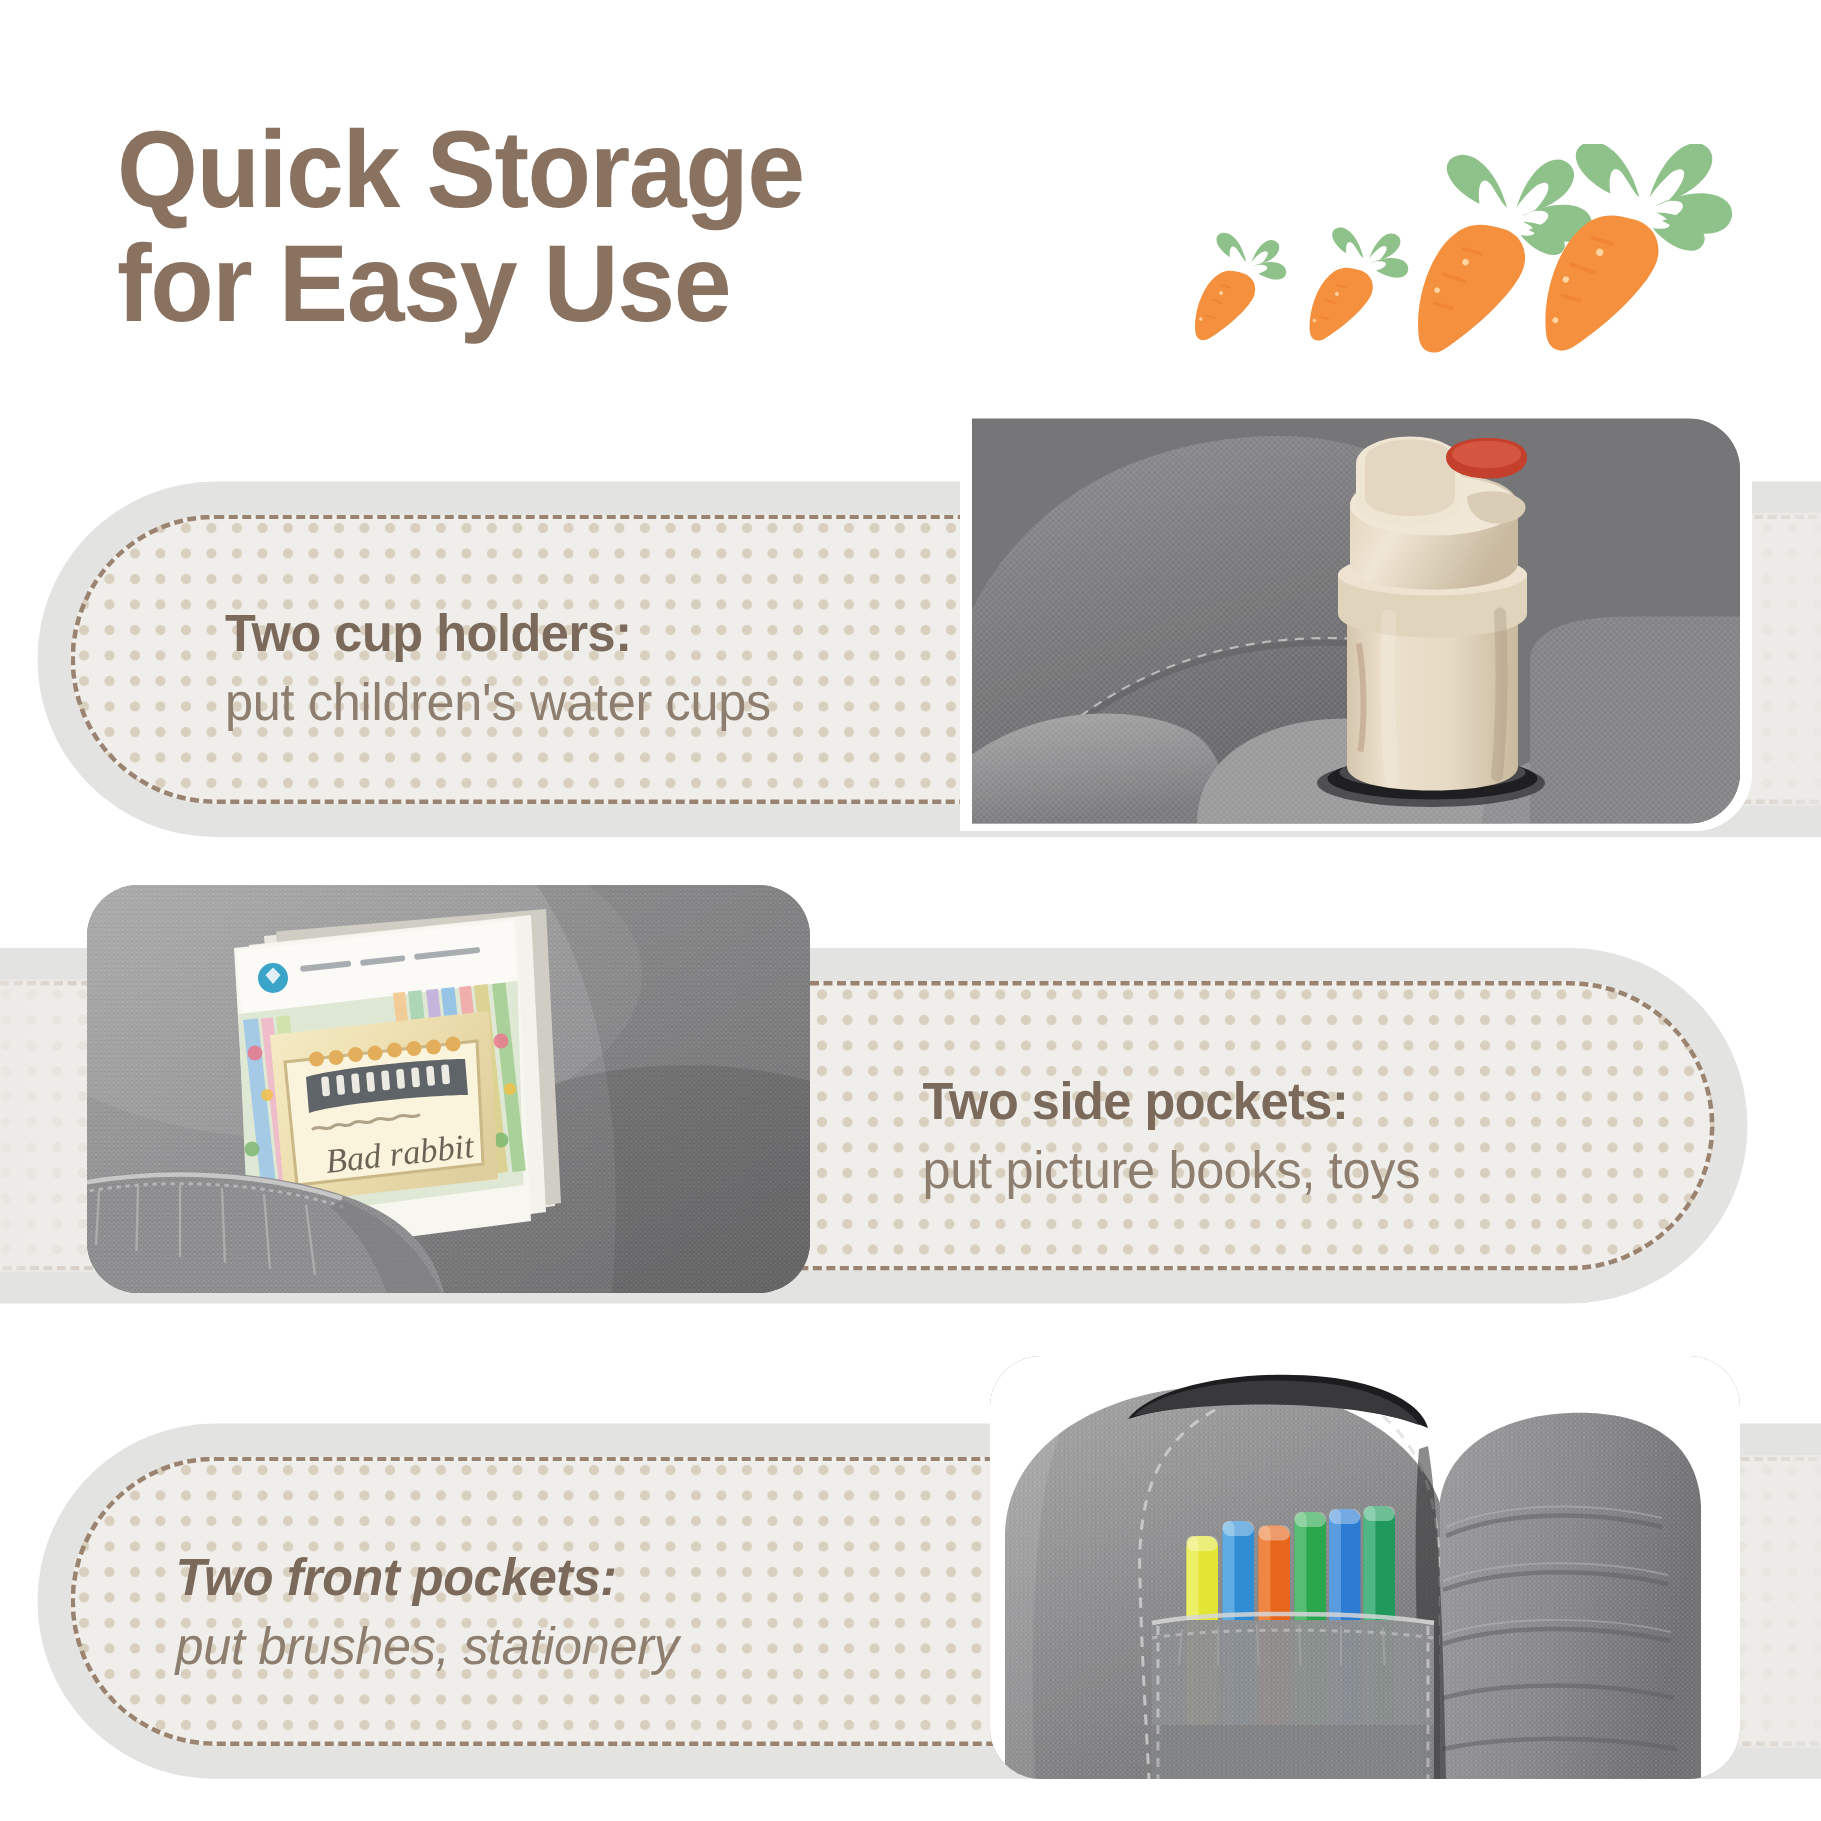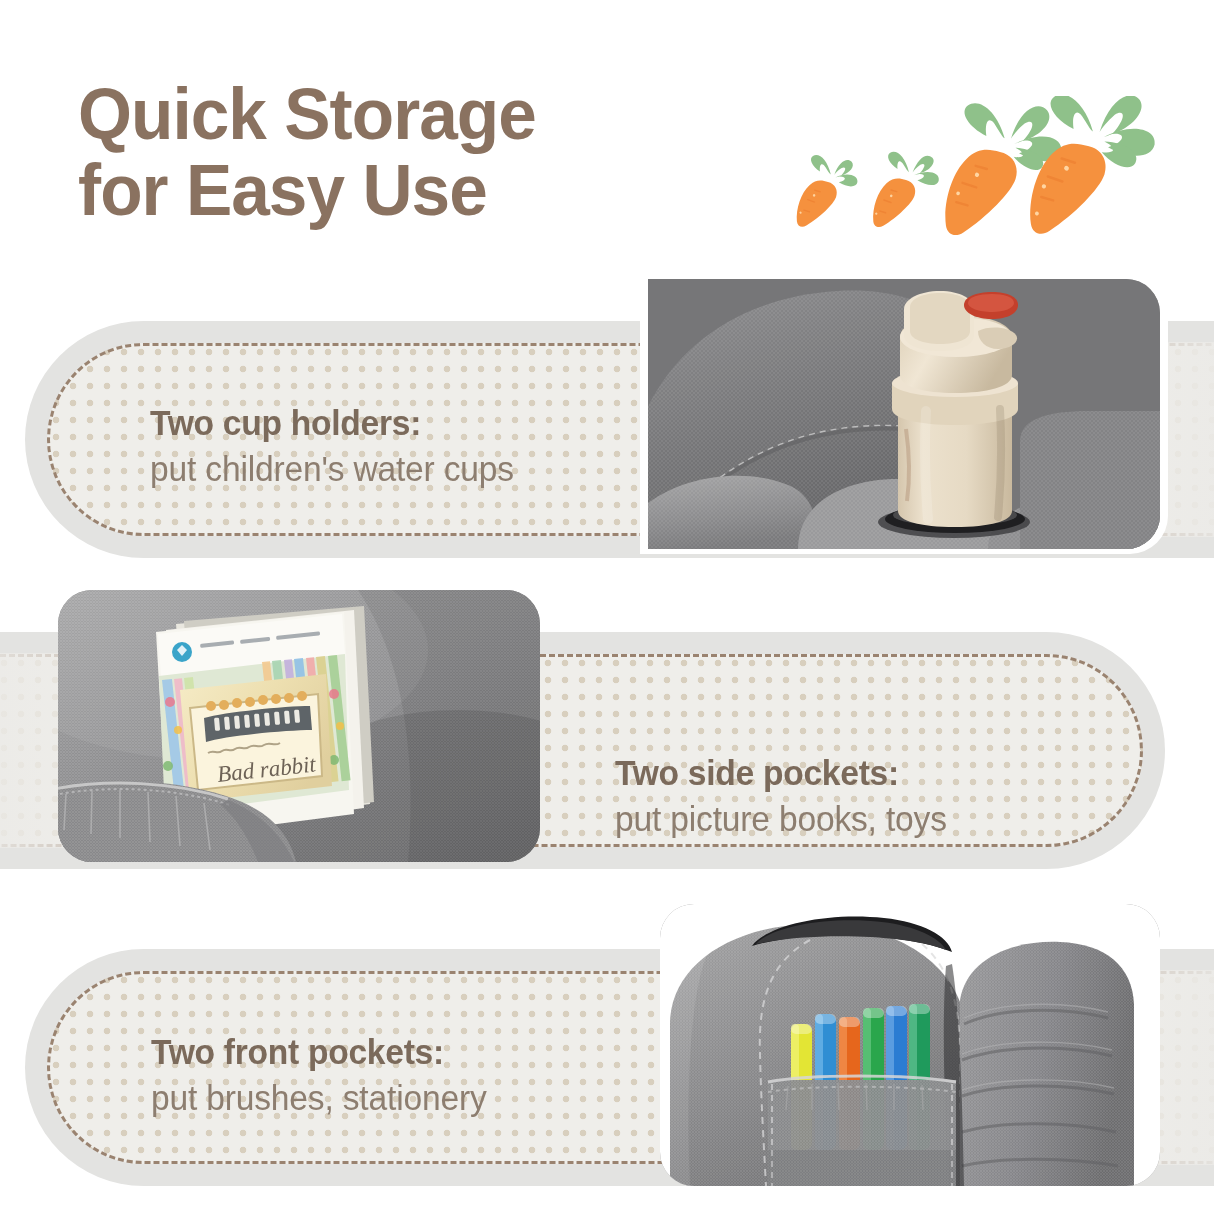--- a/index.html
+++ b/index.html
@@ -327,21 +327,21 @@
 
       <path d="M278,132 C276,170 277,206 280,240" stroke="#ffffff" stroke-width="10" opacity="0.17" fill="none" stroke-linecap="round"></path>
       <path d="M352,130 C354,168 353,206 350,238" stroke="#8a7a62" stroke-width="8" opacity="0.25" fill="none" stroke-linecap="round"></path>
     </svg>
   </div>
 
   <div class="panel right-round" style="left:-30px; top:608px; width:1195px; height:237px;">
     <div class="dashzone"></div>
   </div>
 
-  <div class="ptext" style="left:615px; top:728px;">
+  <div class="ptext" style="left:615px; top:690px;">
     <span class="t1">Two side pockets:</span>
     <span class="t2">put picture books, toys</span>
   </div>
 
   <div class="photo p2" style="left:58px; top:566px; width:482px; height:272px;">
     <svg viewBox="0 0 482 272" xmlns="http://www.w3.org/2000/svg" preserveAspectRatio="none">
       <defs>
         <linearGradient id="f2a" x1="0" y1="0" x2="1" y2="1">
           <stop offset="0%" stop-color="#a3a3a4"></stop>
           <stop offset="45%" stop-color="#8d8d8f"></stop>
@@ -453,21 +453,21 @@
       <path d="M170,210 C200,222 224,244 236,272 L200,272 C190,246 178,228 162,214 Z" fill="#7c7c7e" opacity="0.6"></path>
 
       <path d="M300,0 C340,60 360,150 350,272 L482,272 L482,0 Z" fill="#000000" opacity="0.08"></path>
     </svg>
   </div>
 
   <div class="panel left-round" style="left:25px; top:925px; width:1195px; height:237px;">
     <div class="dashzone"></div>
   </div>
 
-  <div class="ptext" style="left:151px; top:1007px;">
+  <div class="ptext" style="left:117px; top:1007px;font-style:italic;">
     <span class="t1">Two front pockets:</span>
     <span class="t2">put brushes, stationery</span>
   </div>
 
   <div class="photo p3" style="left:660px; top:880px; width:500px; height:282px;">
     <svg viewBox="0 0 500 282" xmlns="http://www.w3.org/2000/svg" preserveAspectRatio="none">
       <defs>
         <linearGradient id="f3a" x1="0" y1="0" x2="0.6" y2="1">
           <stop offset="0%" stop-color="#a4a4a5"></stop>
           <stop offset="50%" stop-color="#8b8b8d"></stop>

